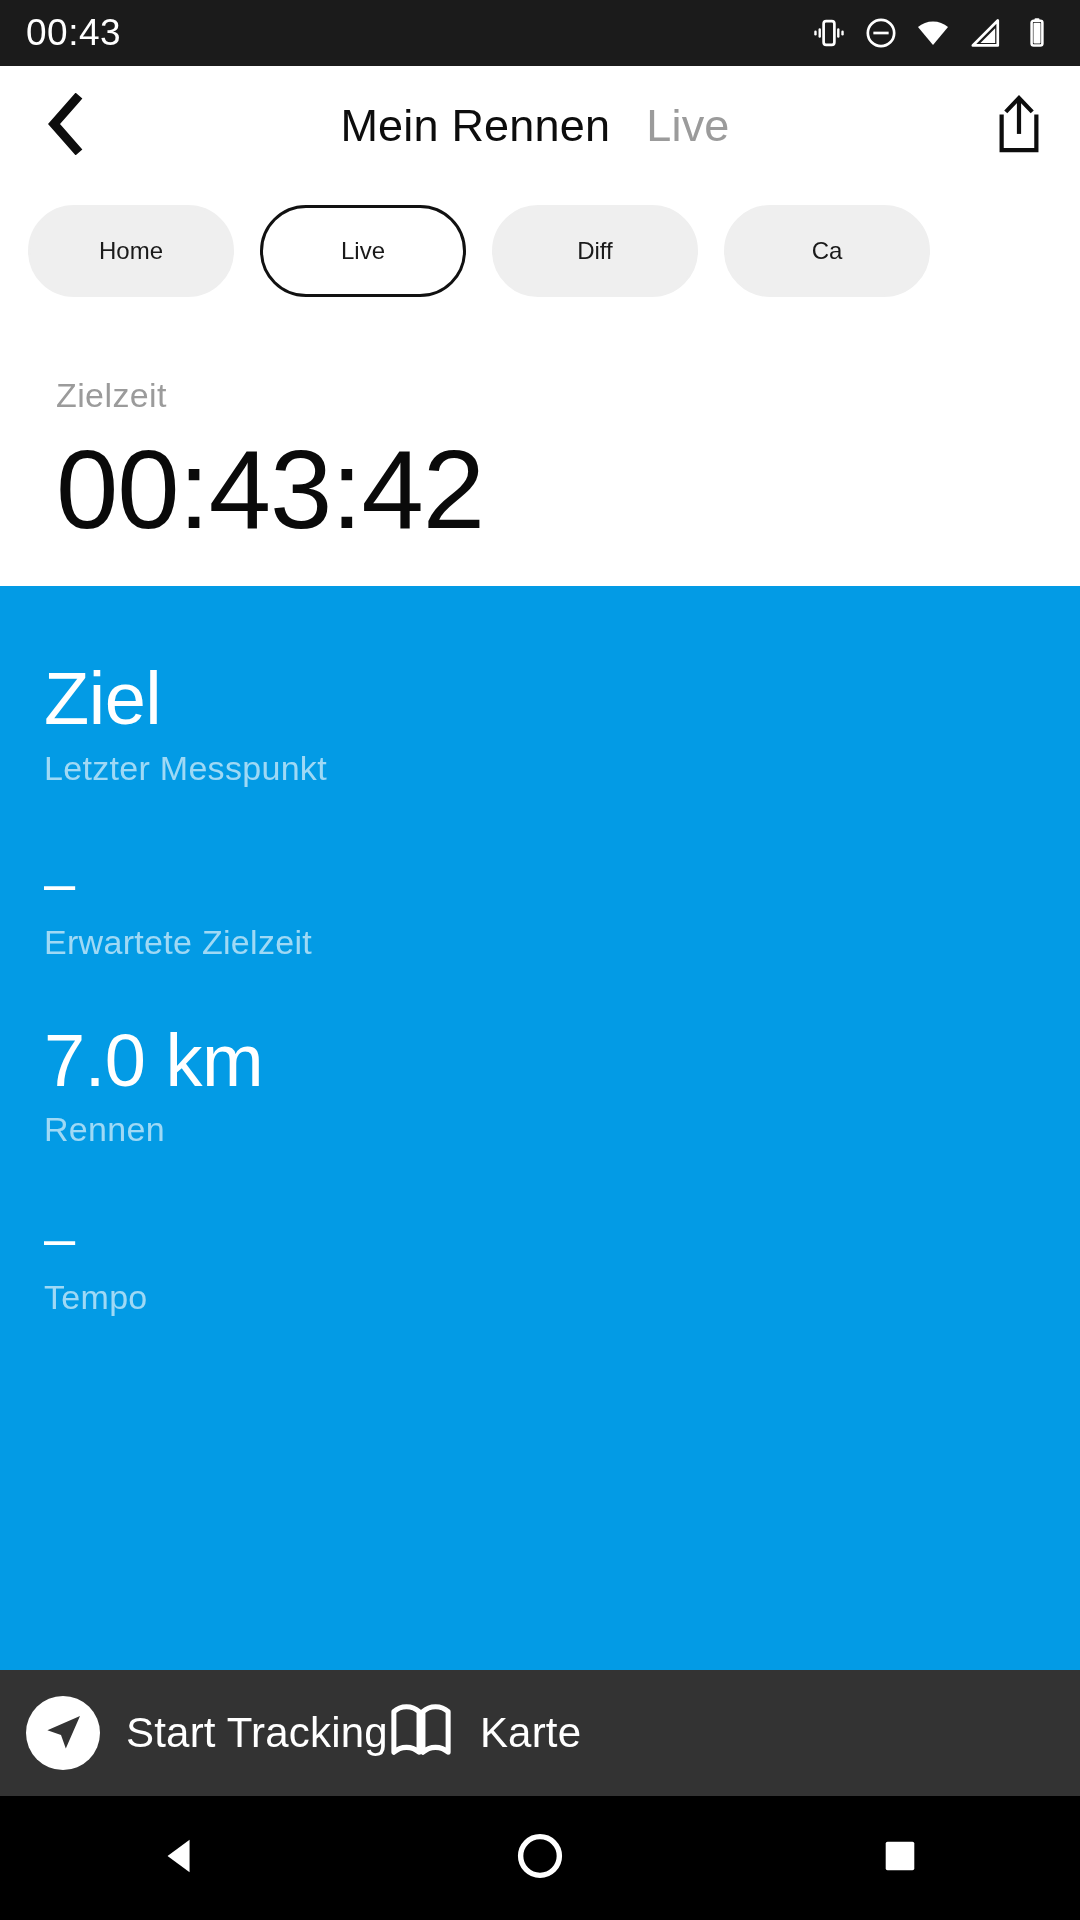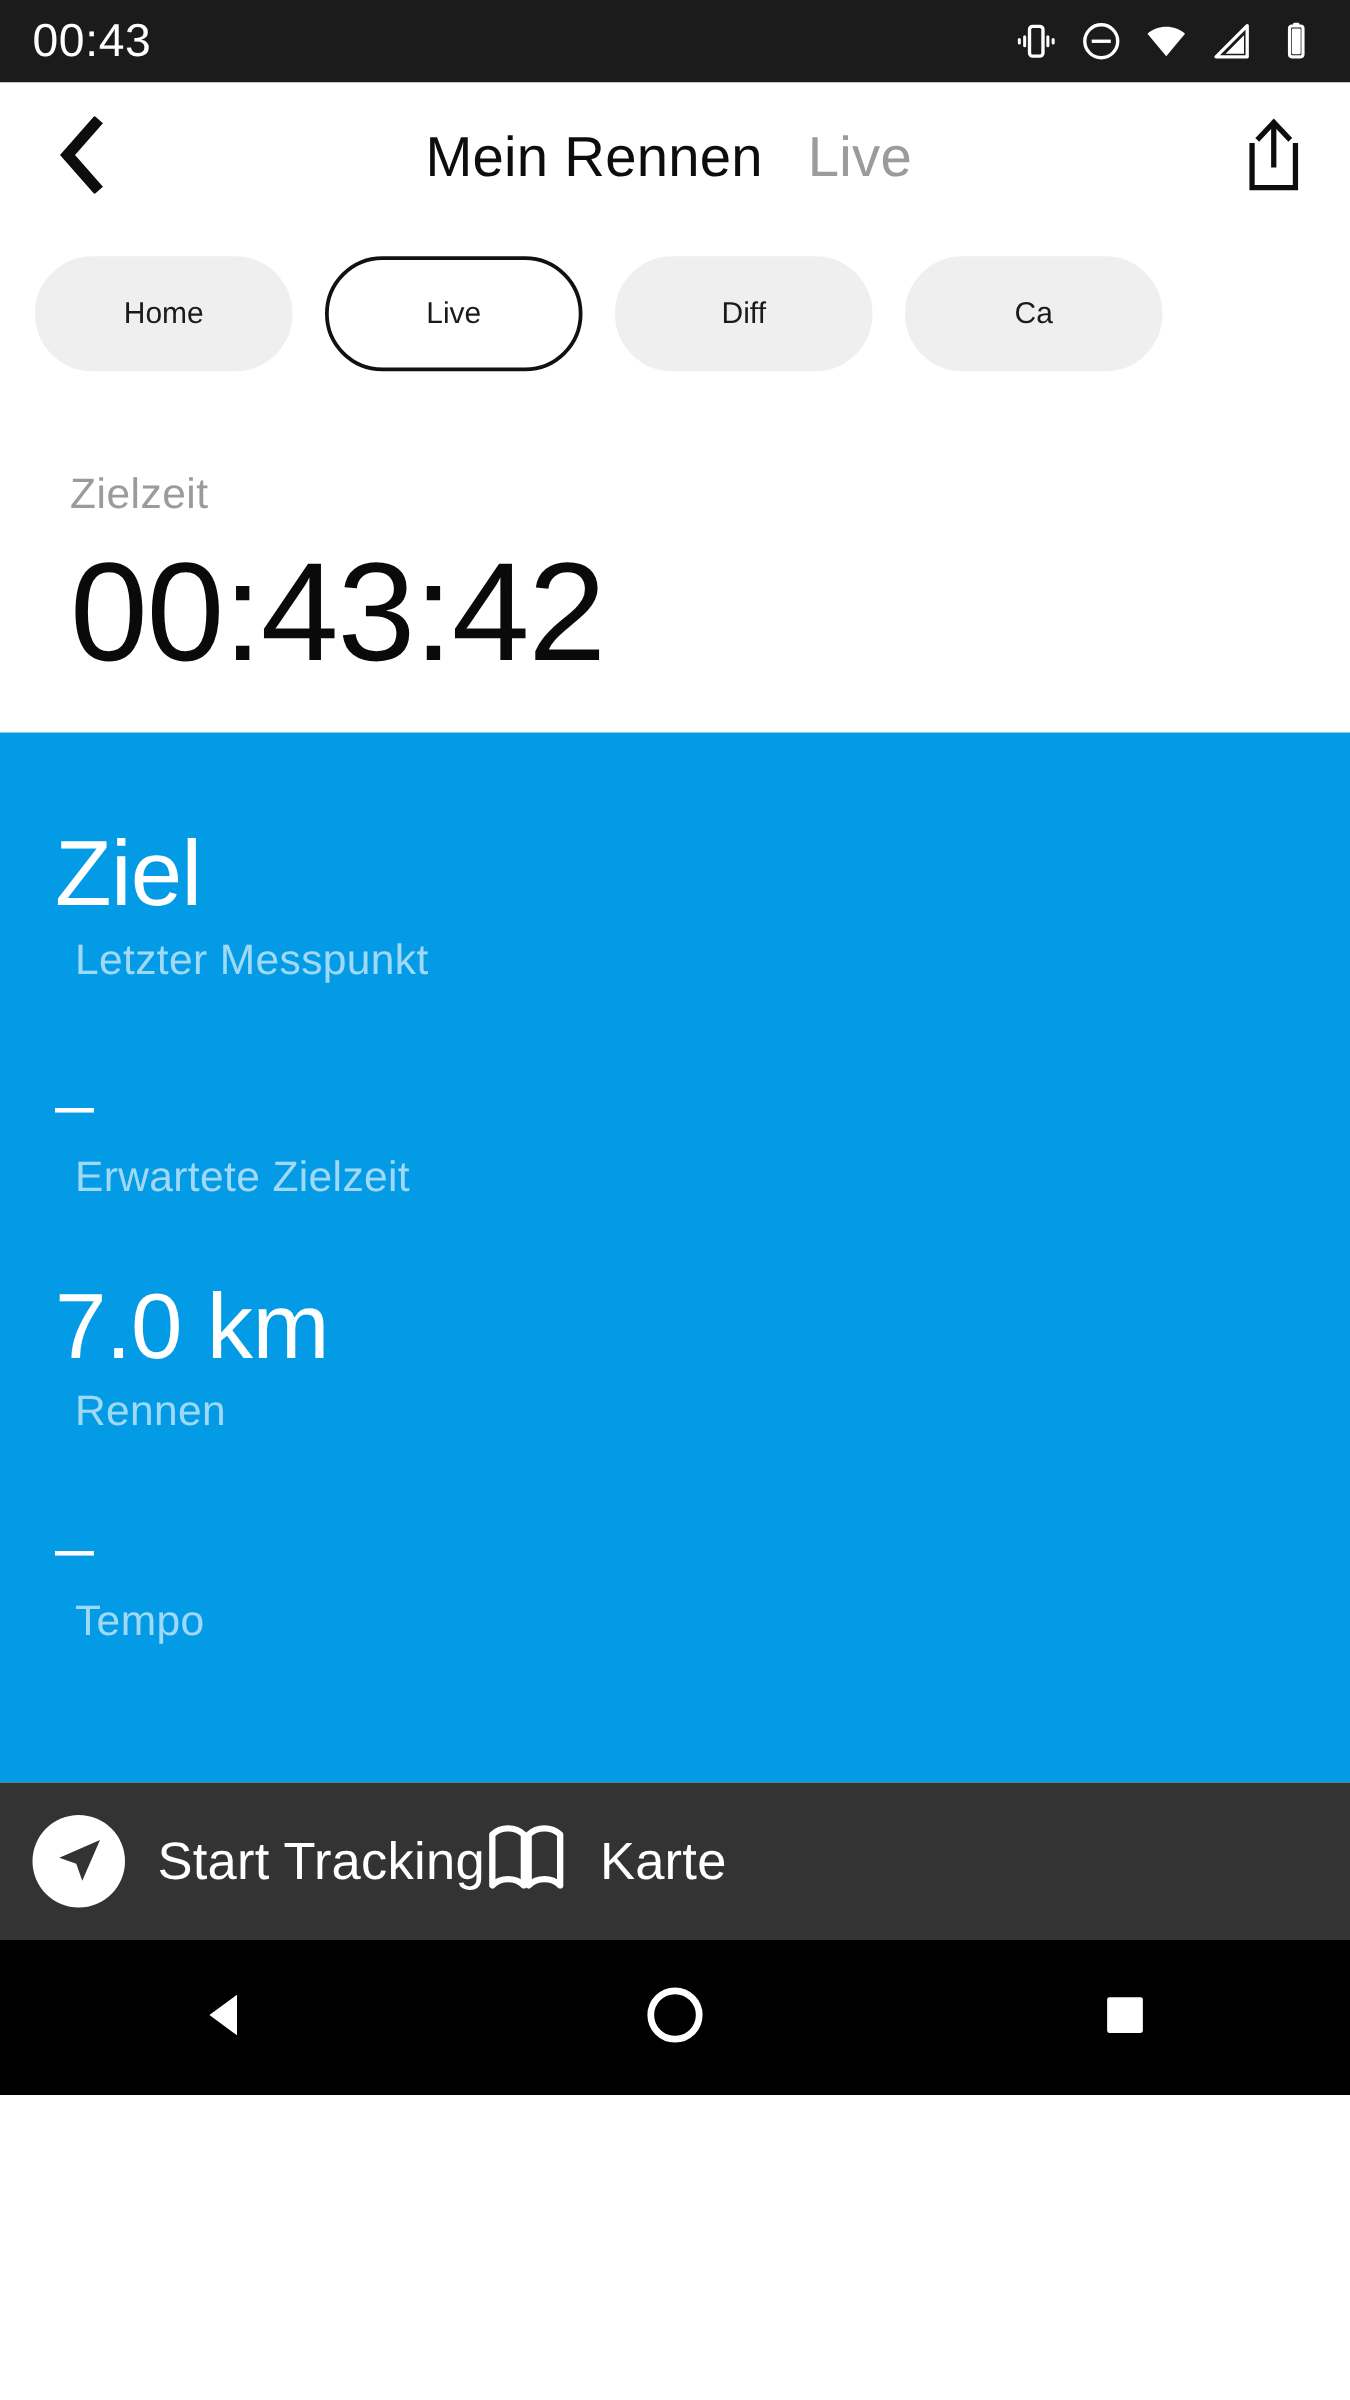--- a/index.html
+++ b/index.html
@@ -9,21 +9,21 @@
   body {
     width: 1080px;
     height: 1920px;
     background: #ffffff;
     font-family: "Liberation Sans", sans-serif;
     overflow: hidden;
   }
   .screen {
     position: relative;
     width: 1080px;
-    height: 1676px;
+    height: 1920px;
     display: flex;
     flex-direction: column;
     background: #ffffff;
   }
 
   
   .statusbar {
     height: 66px;
     background: #1b1b1b;
     display: flex;
@@ -165,21 +165,20 @@
     line-height: 1.12;
     font-weight: 400;
   }
   .metric-value.big   { font-size: 74px; letter-spacing: -0.5px; }
   .metric-value.dash  { font-size: 56px; }
   .metric-label {
     color: rgba(255,255,255,0.62);
     font-size: 34px;
     letter-spacing: 0.3px;
     margin-top: 8px;
-    margin-left: 16px;
   }
   .metric.gap-big { margin-bottom: 64px; }
   .metric.gap-mid { margin-bottom: 58px; }
 
   
   .toolbar {
     flex: 0 0 auto;
     height: 126px;
     background: #333333;
     display: flex;

